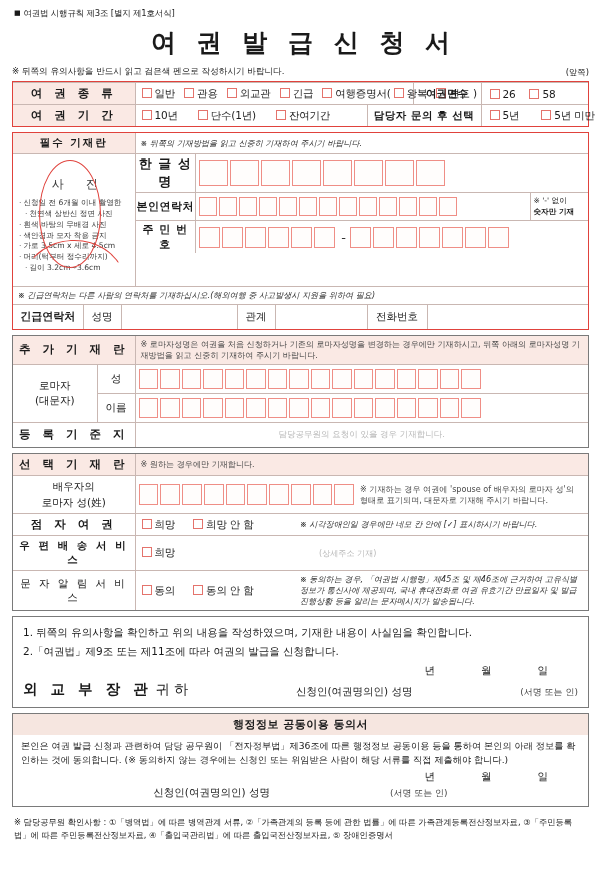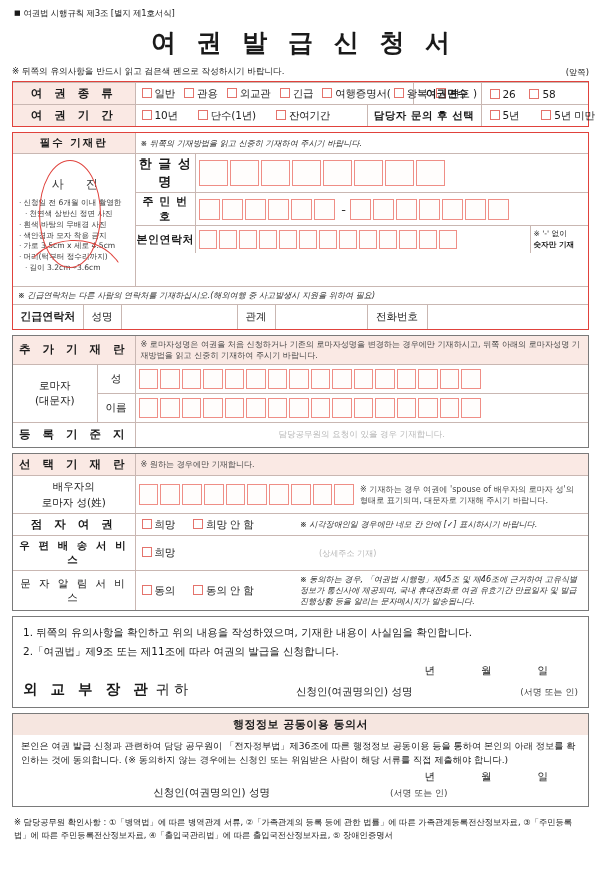--- a/index.html
+++ b/index.html
@@ -210,50 +210,20 @@
                 </div>
               </td>
             </tr>
           </tbody>
               </table>
 
           <table class="rowline">
             <colgroup>
                   <col style="width:60px">
                   <col>
-                </colgroup>
-            <tbody>
-                  <tr>
-              <td class="ctr bold" style="font-size:11px;letter-spacing:1px">주 민 번 호</td>
-              <td class="vline">
-                <div class="boxes">
-                  <span class="bx md"></span>
-                        <span class="bx md"></span>
-                        <span class="bx md"></span>
-                        <span class="bx md"></span>
-                        <span class="bx md"></span>
-                        <span class="bx md"></span>
-                  <span class="dash">-</span>
-                  <span class="bx md"></span>
-                        <span class="bx md"></span>
-                        <span class="bx md"></span>
-                        <span class="bx md"></span>
-                        <span class="bx md"></span>
-                        <span class="bx md"></span>
-                        <span class="bx md"></span>
-                </div>
-              </td>
-            </tr>
-          </tbody>
-              </table>
-
-          <table class="rowline">
-            <colgroup>
-                  <col style="width:60px">
-                  <col>
                   <col style="width:58px">
                 </colgroup>
             <tbody>
                   <tr>
               <td class="ctr bold" style="font-size:11px;letter-spacing:.5px">본인연락처</td>
               <td class="vline">
                 <div class="boxes">
                   <span class="bx tiny"></span>
                         <span class="bx tiny"></span>
                         <span class="bx tiny"></span>
@@ -265,20 +235,50 @@
                         <span class="bx tiny"></span>
                         <span class="bx tiny"></span>
                         <span class="bx tiny"></span>
                         <span class="bx tiny"></span>
                         <span class="bx tiny"></span>
                 </div>
               </td>
               <td class="vline" style="font-size:7.6px;line-height:1.4;padding-left:3px">
                 <div>※ '-' 없이</div>
                 <div class="bold">숫자만 기재</div>
+              </td>
+            </tr>
+          </tbody>
+              </table>
+
+          <table class="rowline">
+            <colgroup>
+                  <col style="width:60px">
+                  <col>
+                </colgroup>
+            <tbody>
+                  <tr>
+              <td class="ctr bold" style="font-size:11px;letter-spacing:1px">주 민 번 호</td>
+              <td class="vline">
+                <div class="boxes">
+                  <span class="bx md"></span>
+                        <span class="bx md"></span>
+                        <span class="bx md"></span>
+                        <span class="bx md"></span>
+                        <span class="bx md"></span>
+                        <span class="bx md"></span>
+                  <span class="dash">-</span>
+                  <span class="bx md"></span>
+                        <span class="bx md"></span>
+                        <span class="bx md"></span>
+                        <span class="bx md"></span>
+                        <span class="bx md"></span>
+                        <span class="bx md"></span>
+                        <span class="bx md"></span>
+                </div>
               </td>
             </tr>
           </tbody>
               </table>
         </td>
       </tr>
     </tbody>
       </table>
 
     <div class="inst rowline dark">※ 긴급연락처는 다른 사람의 연락처를 기재하십시오.(해외여행 중 사고발생시 지원을 위하여 필요)</div>

